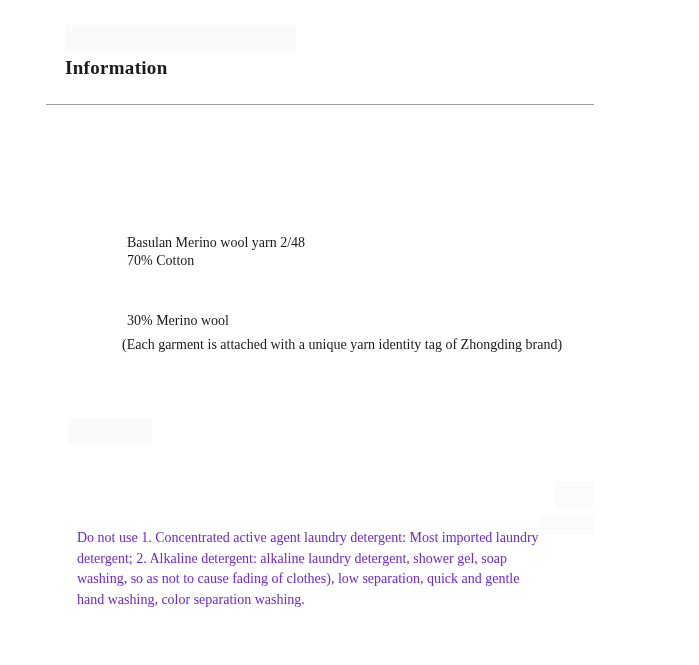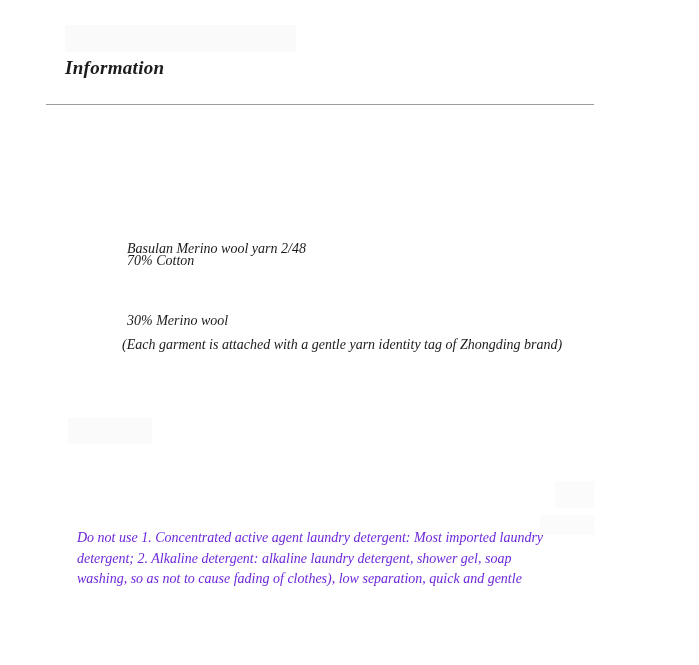--- a/index.html
+++ b/index.html
@@ -8,21 +8,20 @@
     background: #ffffff;
   }
   .page {
     position: relative;
     width: 594px;
     height: 665px;
     background: #ffffff;
     overflow: hidden;
     font-family: "Liberation Serif", "DejaVu Serif", serif;
     color: #1a1a1a;
-    font-style: italic;
   }
   
   .ghost {
     position: absolute;
     background: #fafafa;
     border-radius: 2px;
   }
   .ghost-top        { left: 65px;  top: 25px;  width: 231px; height: 27px; }
   .ghost-mid-left   { left: 68px;  top: 418px; width: 84px;  height: 26px; }
   .ghost-right-1    { left: 555px; top: 481px; width: 95px;  height: 27px; background:#fbfbfb; }
@@ -49,21 +48,21 @@
   }
 
   .text-line {
     position: absolute;
     font-size: 14px;
     line-height: 16px;
     white-space: nowrap;
     color: #1a1a1a;
   }
   .fabric-line-1 { left: 75px;  top: 191px; }
-  .fabric-line-2 { left: 127px; top: 241px; }
+  .fabric-line-2 { left: 127px; top: 235px; }
   .fabric-line-3 { left: 127px; top: 253px; }
   .fabric-line-4 { left: 127px; top: 313px; }
   .fabric-line-5 { left: 122px; top: 337px; }
 
   .washing-heading { left: 75px; top: 481px; }
 
   .washing-paragraph {
     position: absolute;
     left: 77px;
     top: 528px;
@@ -86,22 +85,23 @@
   <div class="ghost ghost-right-1"></div>
   <div class="ghost ghost-right-2"></div>
   <div class="ghost ghost-edge-line"></div>
 
   <h1 class="page-title">Information</h1>
   <div class="divider"></div>
 
   <div class="text-line fabric-line-2">Basulan Merino wool yarn 2/48</div>
   <div class="text-line fabric-line-3">70% Cotton</div>
   <div class="text-line fabric-line-4">30% Merino wool</div>
-  <div class="text-line fabric-line-5">(Each garment is attached with a gentle yarn identity tag of Zhongding brand)</div>
+  <div class="text-line fabric-line-5">(Each garment is attached with a unique yarn identity tag of Zhongding brand)</div>
 
 
   <div class="washing-paragraph">
     <div class="para-line">Do not use 1. Concentrated active agent laundry detergent: Most imported laundry</div>
     <div class="para-line">detergent; 2. Alkaline detergent: alkaline laundry detergent, shower gel, soap</div>
     <div class="para-line">washing, so as not to cause fading of clothes), low separation, quick and gentle</div>
+    <div class="para-line">hand washing, color separation washing.</div>
   </div>
 
 </div>
 
 </body></html>

